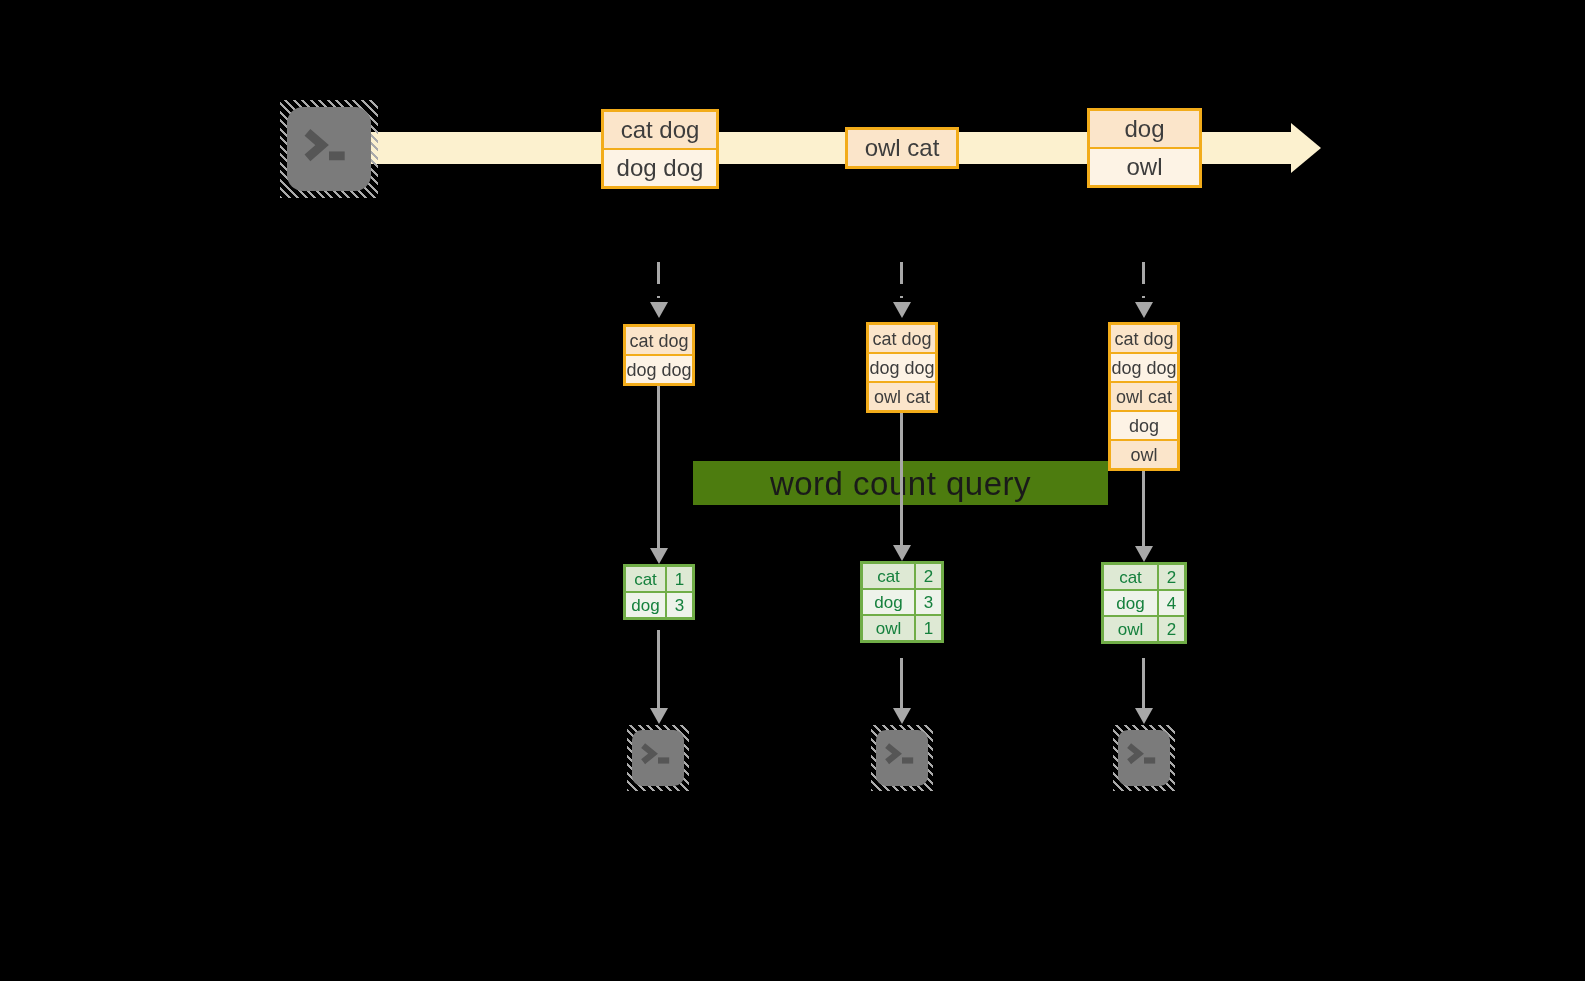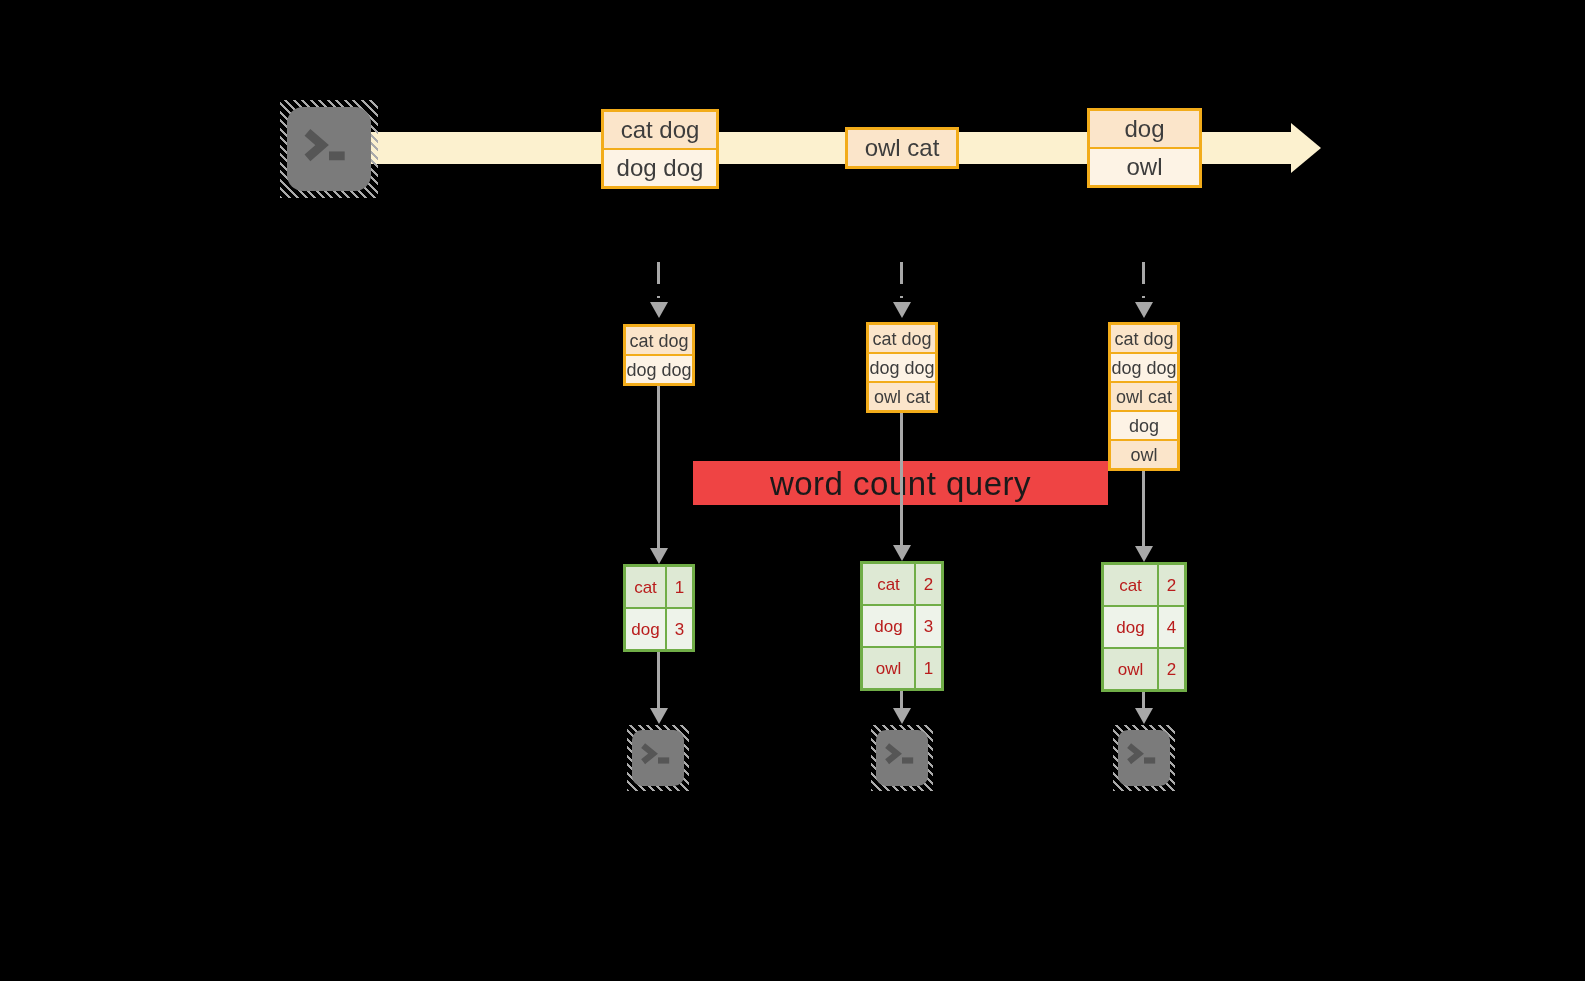--- a/index.html
+++ b/index.html
@@ -30,37 +30,37 @@
 
   
   .group{position:absolute;border:3px solid #F2AC1A;background:#F2AC1A;z-index:6;}
   .group .cell{height:27px;display:flex;align-items:center;justify-content:center;
     color:#3D3D3D;font-size:18px;line-height:1;}
   .group .cell + .cell{margin-top:2px;}
   .group .cell:nth-child(odd){background:#FBE5CA;}
   .group .cell:nth-child(even){background:#FDF3E5;}
 
   
-  .banner{position:absolute;left:693px;top:461px;width:415px;height:44px;background:#ef4444;
+  .banner{position:absolute;left:693px;top:461px;width:415px;height:44px;background:#4d7c0f;
     display:flex;align-items:center;justify-content:center;z-index:4;}
   .banner span{color:#1A1A1A;font-size:33px;font-weight:300;letter-spacing:.5px;line-height:1;}
 
   
   .vline{position:absolute;width:3px;background:#A8A8A8;z-index:5;}
   .vdash{position:absolute;width:3px;z-index:5;
     background:repeating-linear-gradient(180deg,#A8A8A8 0 22px,transparent 22px 34px);}
   .head{position:absolute;width:0;height:0;z-index:5;
     border-left:9px solid transparent;border-right:9px solid transparent;border-top:16px solid #A8A8A8;}
 
   
   .wc-table{position:absolute;border:3px solid #70AD47;background:#70AD47;z-index:6;}
   .wc-row{display:flex;}
   .wc-row + .wc-row{margin-top:2px;}
-  .wc-row .k,.wc-row .v{height:40px;display:flex;align-items:center;justify-content:center;
-    color:#b91c1c;font-size:17px;line-height:1;}
+  .wc-row .k,.wc-row .v{height:24px;display:flex;align-items:center;justify-content:center;
+    color:#15803d;font-size:17px;line-height:1;}
   .wc-row .k{flex:1;}
   .wc-row .v{width:25px;margin-left:2px;}
   .wc-row:nth-child(odd) .k,.wc-row:nth-child(odd) .v{background:#DEE9D4;}
   .wc-row:nth-child(even) .k,.wc-row:nth-child(even) .v{background:#EEF3EA;}
 </style>
 </head>
 <body>
 
 <div class="canvas">
 

